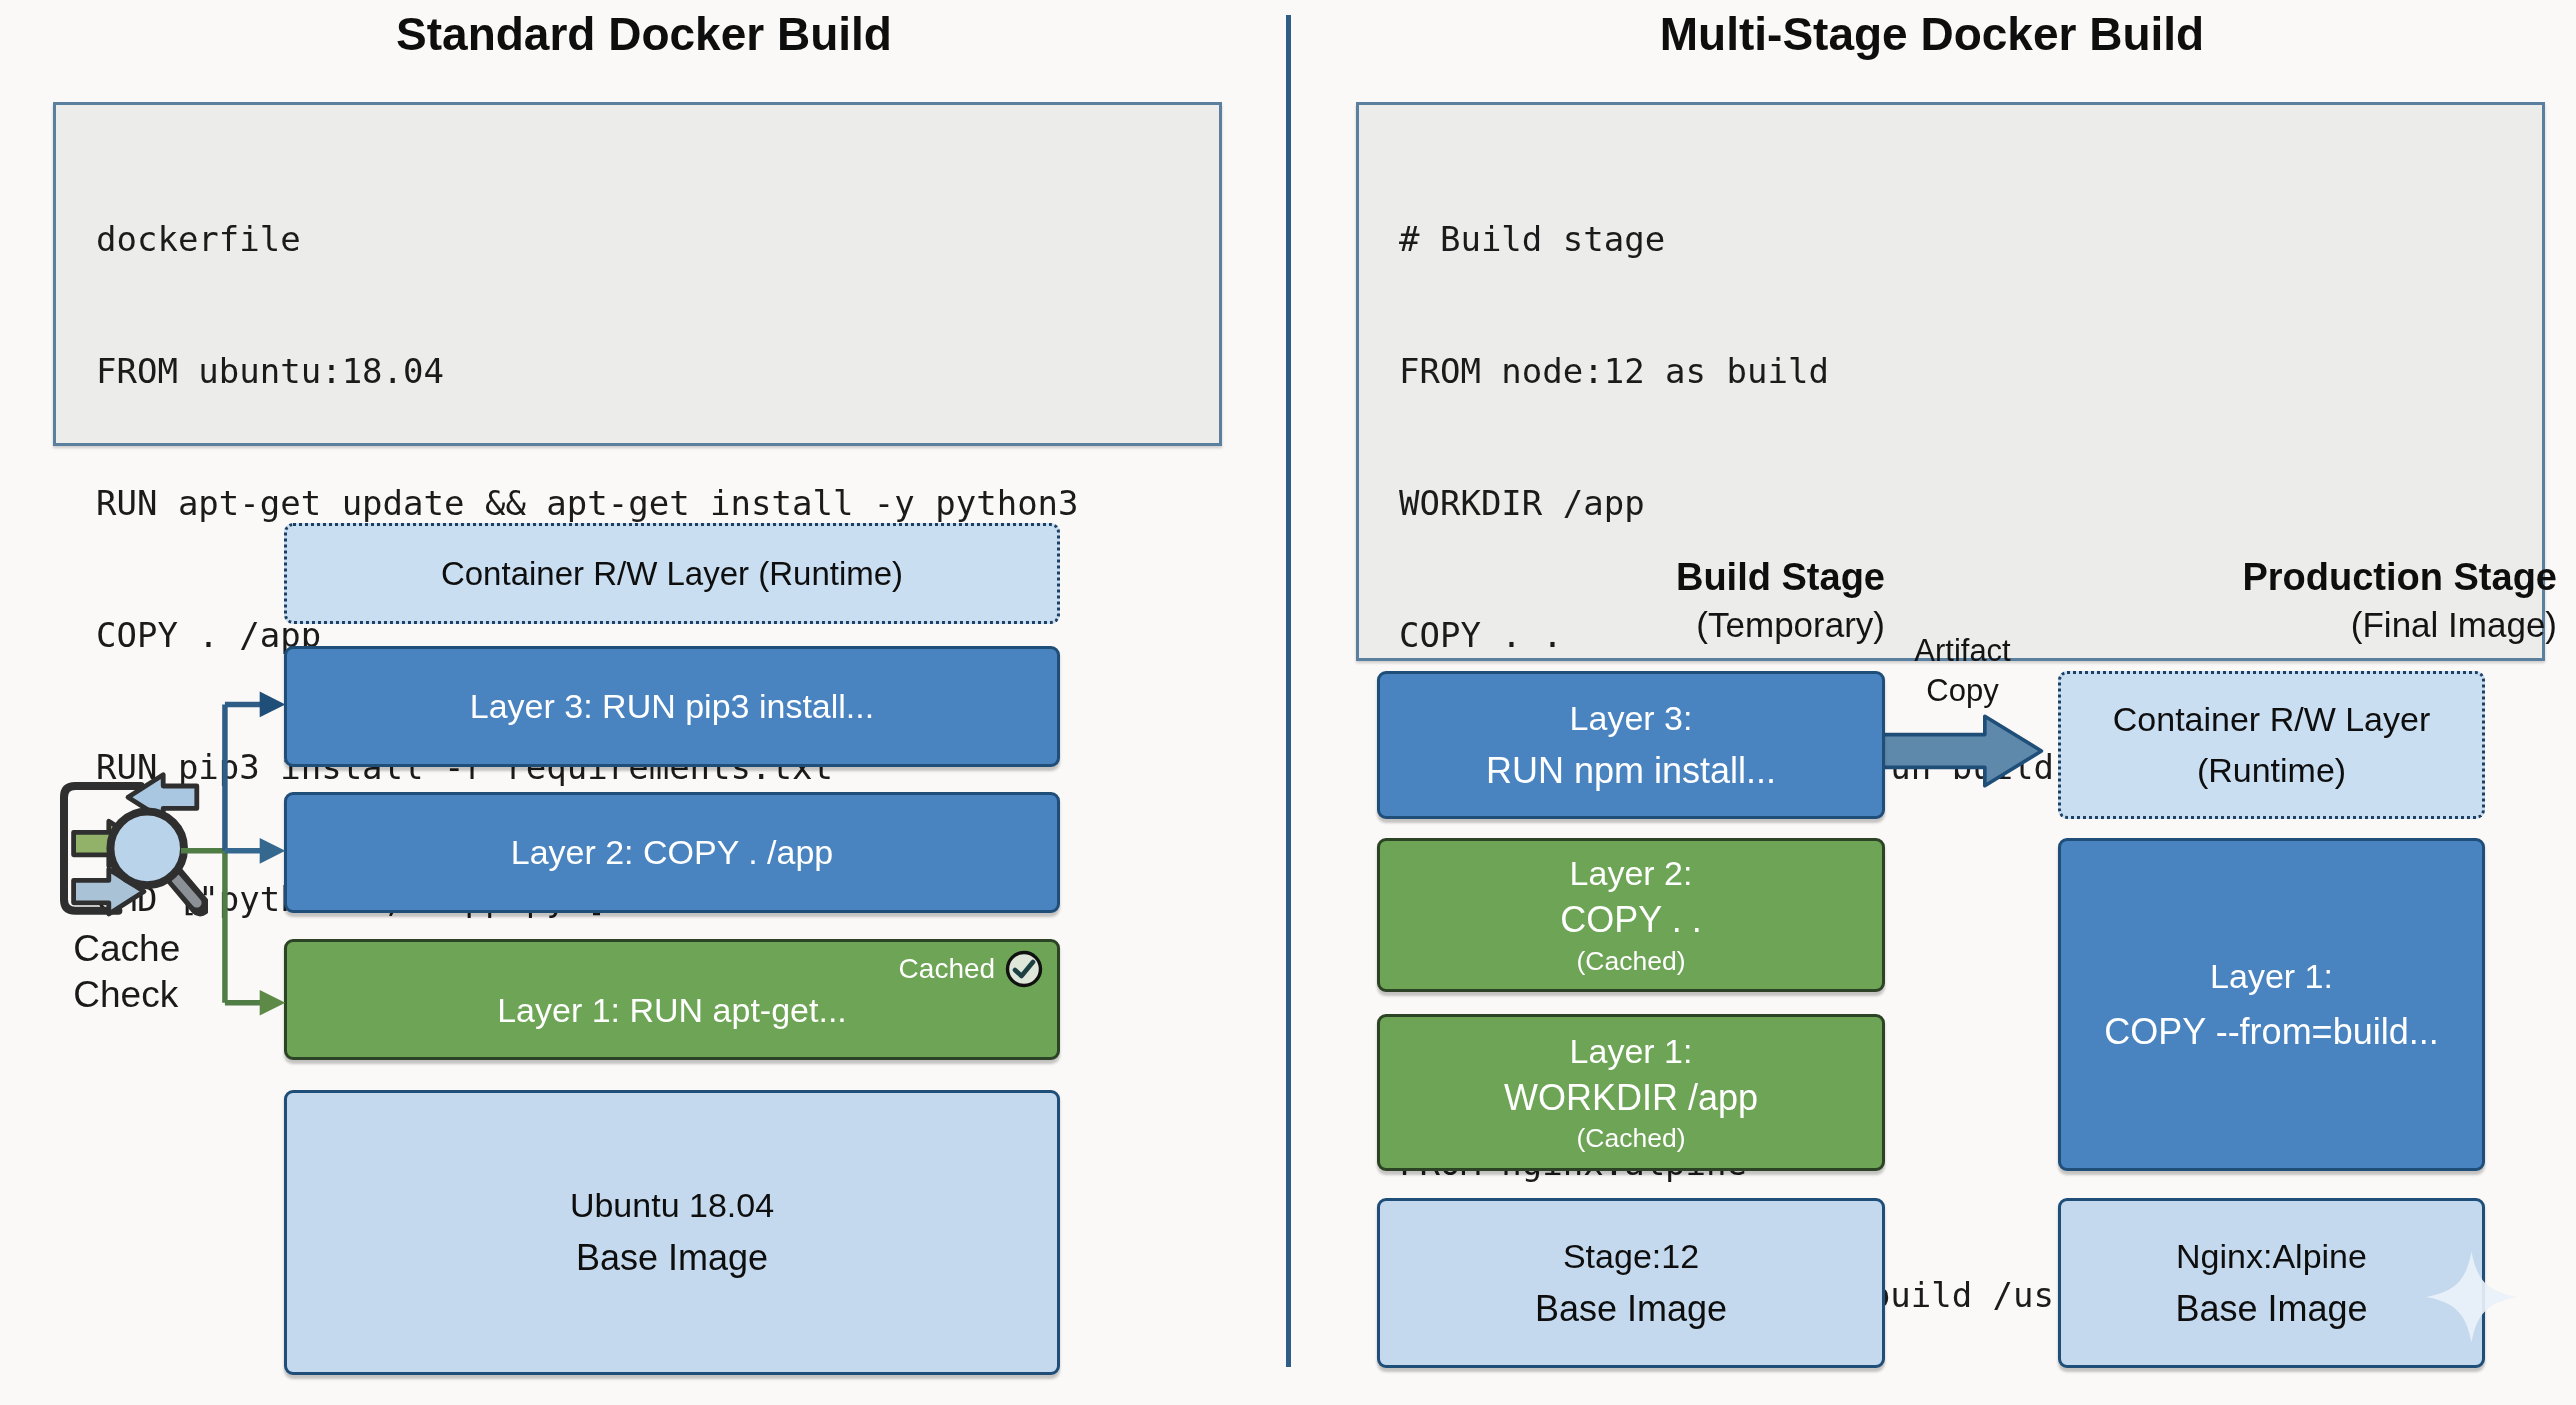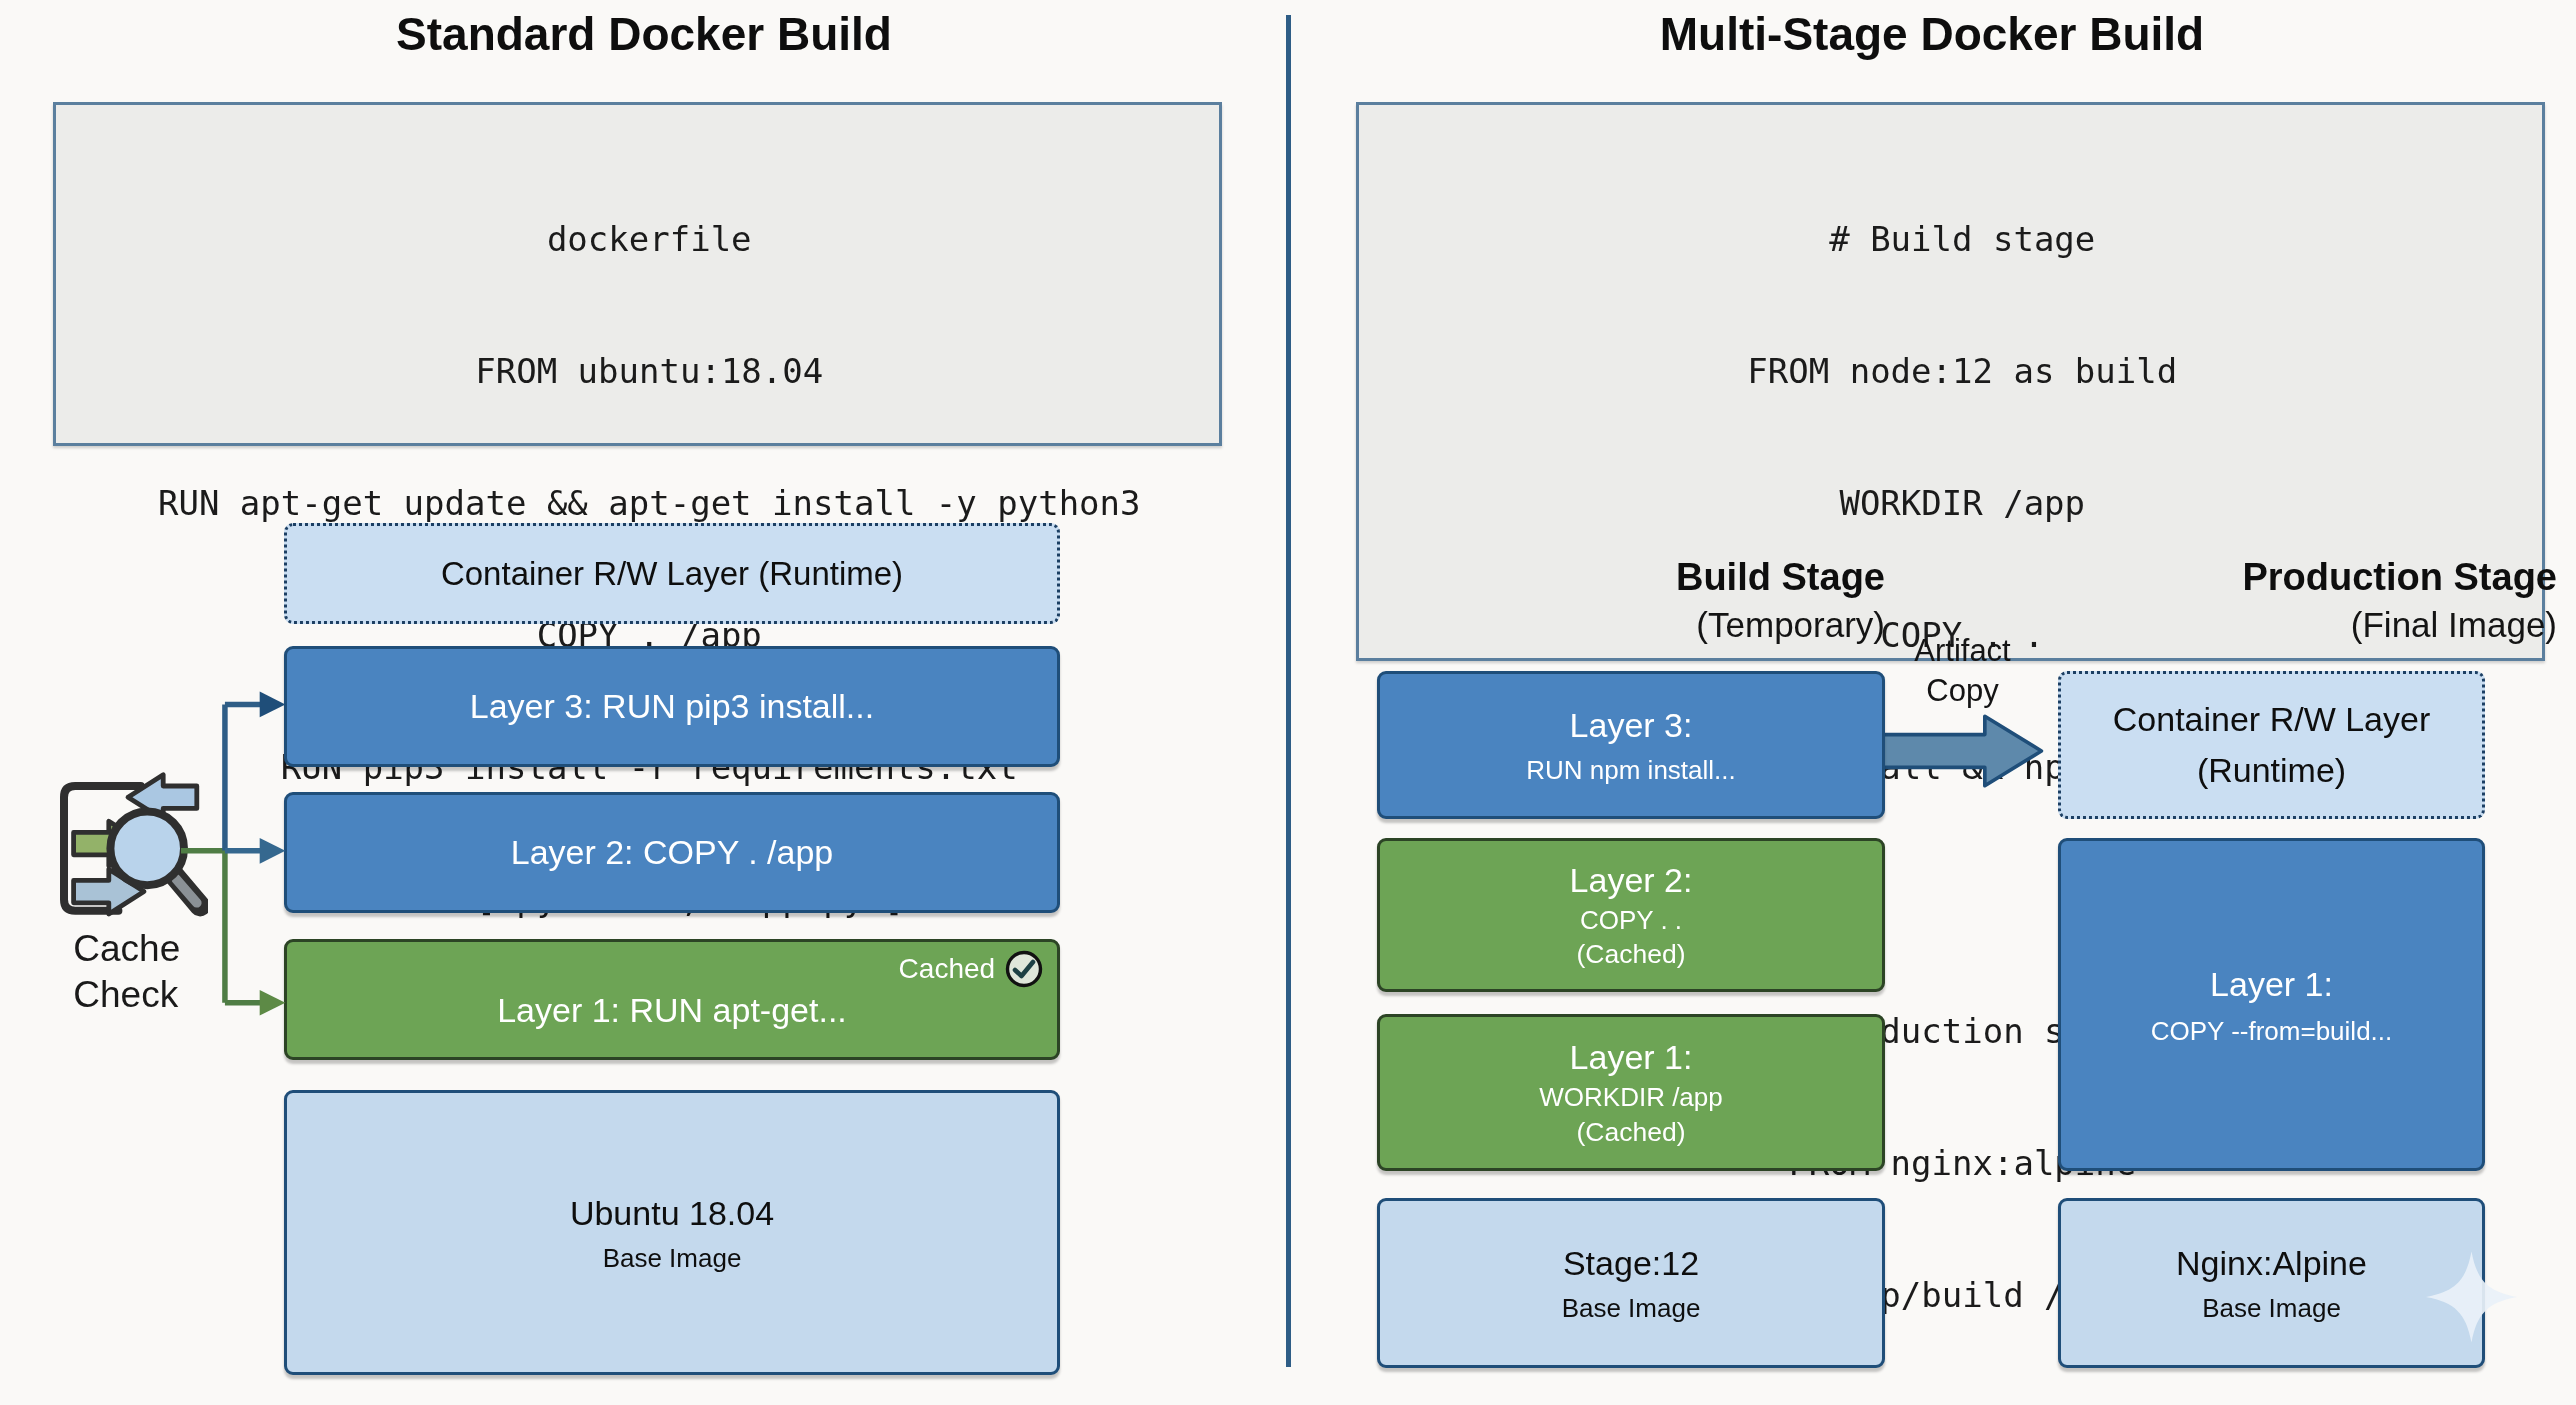--- a/index.html
+++ b/index.html
@@ -12,34 +12,34 @@
   
   .panel-title{position:absolute;top:7.3px;font-size:46px;font-weight:bold;color:#0e0e0e;text-align:center;}
   .panel-title.left{left:0;width:1288px;}
   .panel-title.right{left:1288px;width:1288px;}
   
   .code-block{
     position:absolute;background:#ececea;border:3.7px solid #5b7f9e;
     box-shadow:0 2.7px 2.7px rgba(0,0,0,.18);
     padding:24px 16.5px 16.5px 40px;box-sizing:border-box;
     font-family:"DejaVu Sans Mono","Liberation Mono",monospace;
-    font-size:34px;line-height:44px;color:#1b1b1b;white-space:pre;text-align:center;
+    font-size:34px;line-height:44px;color:#1b1b1b;white-space:pre;
   }
   .code-block.left{left:53px;top:102px;width:1169px;height:344px;}
   .code-block.right{left:1356px;top:102px;width:1189px;height:559px;}
   .code-line{min-height:44px;}
   
   .box{
     position:absolute;box-sizing:border-box;display:flex;flex-direction:column;
     align-items:center;justify-content:center;text-align:center;
     box-shadow:0 3.7px 2.7px rgba(0,0,0,.22);
     border-radius:9px;
   }
   .box .l1{font-size:34px;}
-  .box .l2{font-size:26px;}
+  .box .l2{font-size:36px;}
   .box .l3{font-size:26.5px;}
   .blue-box{background:#4a84c0;border:3.7px solid #1f4e79;color:#fff;}
   .green-box{background:#6da455;border:3.7px solid #2c4425;color:#fff;}
   .lightblue-box{background:#c4d9ed;border:3.7px solid #1f4e79;color:#0e0e0e;}
   .runtime-box{background:#cadef2;border:3.7px dotted #1c3f63;color:#0e0e0e;box-shadow:none;}
   
   .lx{left:284px;width:776px;}
   .rw-left{top:523px;height:101px;font-size:33px;}
   .layer3-left{top:646px;height:121px;}
   .layer2-left{top:792px;height:121px;align-items:center;}

